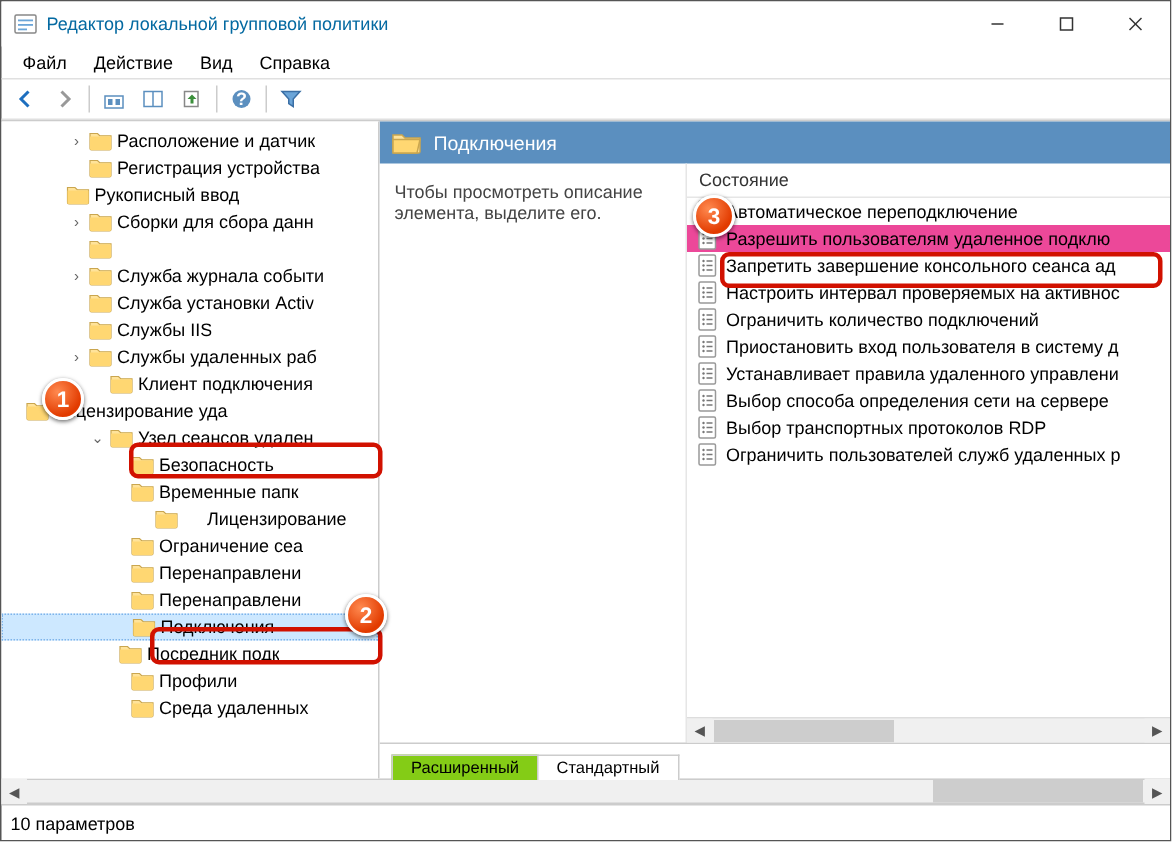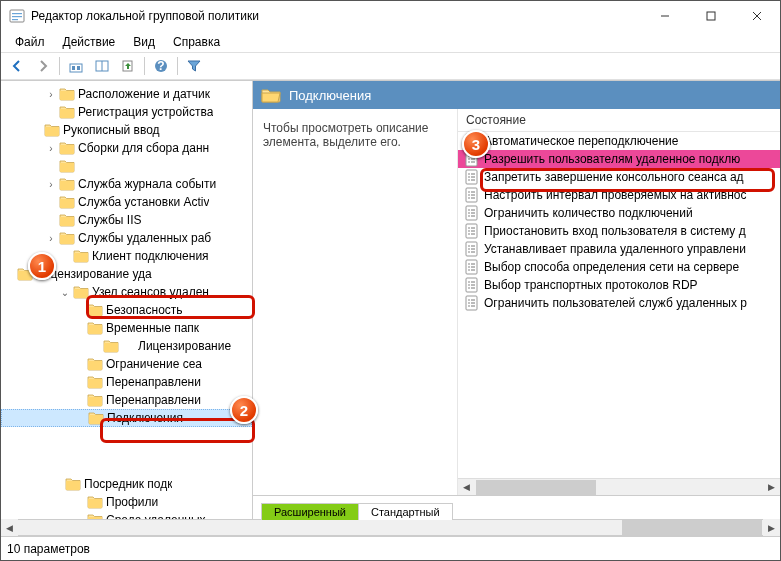--- a/index.html
+++ b/index.html
@@ -1,20 +1,20 @@
 <!DOCTYPE html>
 <html><head>
 <meta charset="utf-8">
 <style>
 *{box-sizing:border-box;margin:0;padding:0;font-family:"Segoe UI",Tahoma,sans-serif;font-size:12px;color:#000}
 body{background:#fff;width:781px;height:561px;position:relative;overflow:hidden}
 .window{width:781px;height:561px;border:1px solid #555;background:#fff;display:flex;flex-direction:column}
 .titlebar{height:30px;display:flex;align-items:center;padding:0 0 0 8px;background:#fff}
 .titlebar .icon{width:16px;height:16px;margin-right:6px}
-.titlebar .title{color:#000000}
+.titlebar .title{color:#0369a1}
 .winbtns{margin-left:auto;display:flex}
 .winbtn{width:46px;height:30px;display:flex;align-items:center;justify-content:center;color:#333}
 .menubar{height:21px;display:flex;align-items:center;padding:0 6px;gap:2px}
 .menuitem{padding:2px 8px;cursor:default}
 .toolbar{height:28px;display:flex;align-items:center;padding:0 4px;gap:2px;border-top:1px solid #e0e0e0;border-bottom:1px solid #e0e0e0}
 .tbtn{width:24px;height:24px;display:flex;align-items:center;justify-content:center;border:1px solid transparent}
 .tbtn svg{width:16px;height:16px}
 .tsep{width:1px;height:18px;background:#ccc;margin:0 2px}
 .content{flex:1;display:flex;border-top:1px solid #ccc;min-height:0}
 .tree-pane{width:252px;border-right:1px solid #ccc;overflow:hidden;position:relative;background:#fff}
@@ -285,21 +285,21 @@
               <span class="tree-label">Перенаправлени</span>
             </div>
             <div class="tree-row sel" style="padding-left: 70px;">
               <span class="exp"></span>
               <svg class="fld" viewBox="0 0 16 14">
                 <path d="M1 2h5l1.5 1.5H15V12a1 1 0 0 1-1 1H2a1 1 0 0 1-1-1z" fill="#ffe39a" stroke="#caa64f" stroke-width="0.8"></path>
                 <path d="M1 4h14v8a1 1 0 0 1-1 1H2a1 1 0 0 1-1-1z" fill="#ffd772"></path>
               </svg>
               <span class="tree-label">Подключения</span>
             </div>
-            <div class="tree-row" style="padding-left: 48px; margin-top: 48px;">
+            <div class="tree-row" style="padding-left: 62px;">
               <span class="exp"></span>
               <svg class="fld" viewBox="0 0 16 14">
                 <path d="M1 2h5l1.5 1.5H15V12a1 1 0 0 1-1 1H2a1 1 0 0 1-1-1z" fill="#ffe39a" stroke="#caa64f" stroke-width="0.8"></path>
                 <path d="M1 4h14v8a1 1 0 0 1-1 1H2a1 1 0 0 1-1-1z" fill="#ffd772"></path>
               </svg>
               <span class="tree-label">Посредник подк</span>
             </div>
             <div class="tree-row" style="padding-left: 70px;">
               <span class="exp"></span>
               <svg class="fld" viewBox="0 0 16 14">

